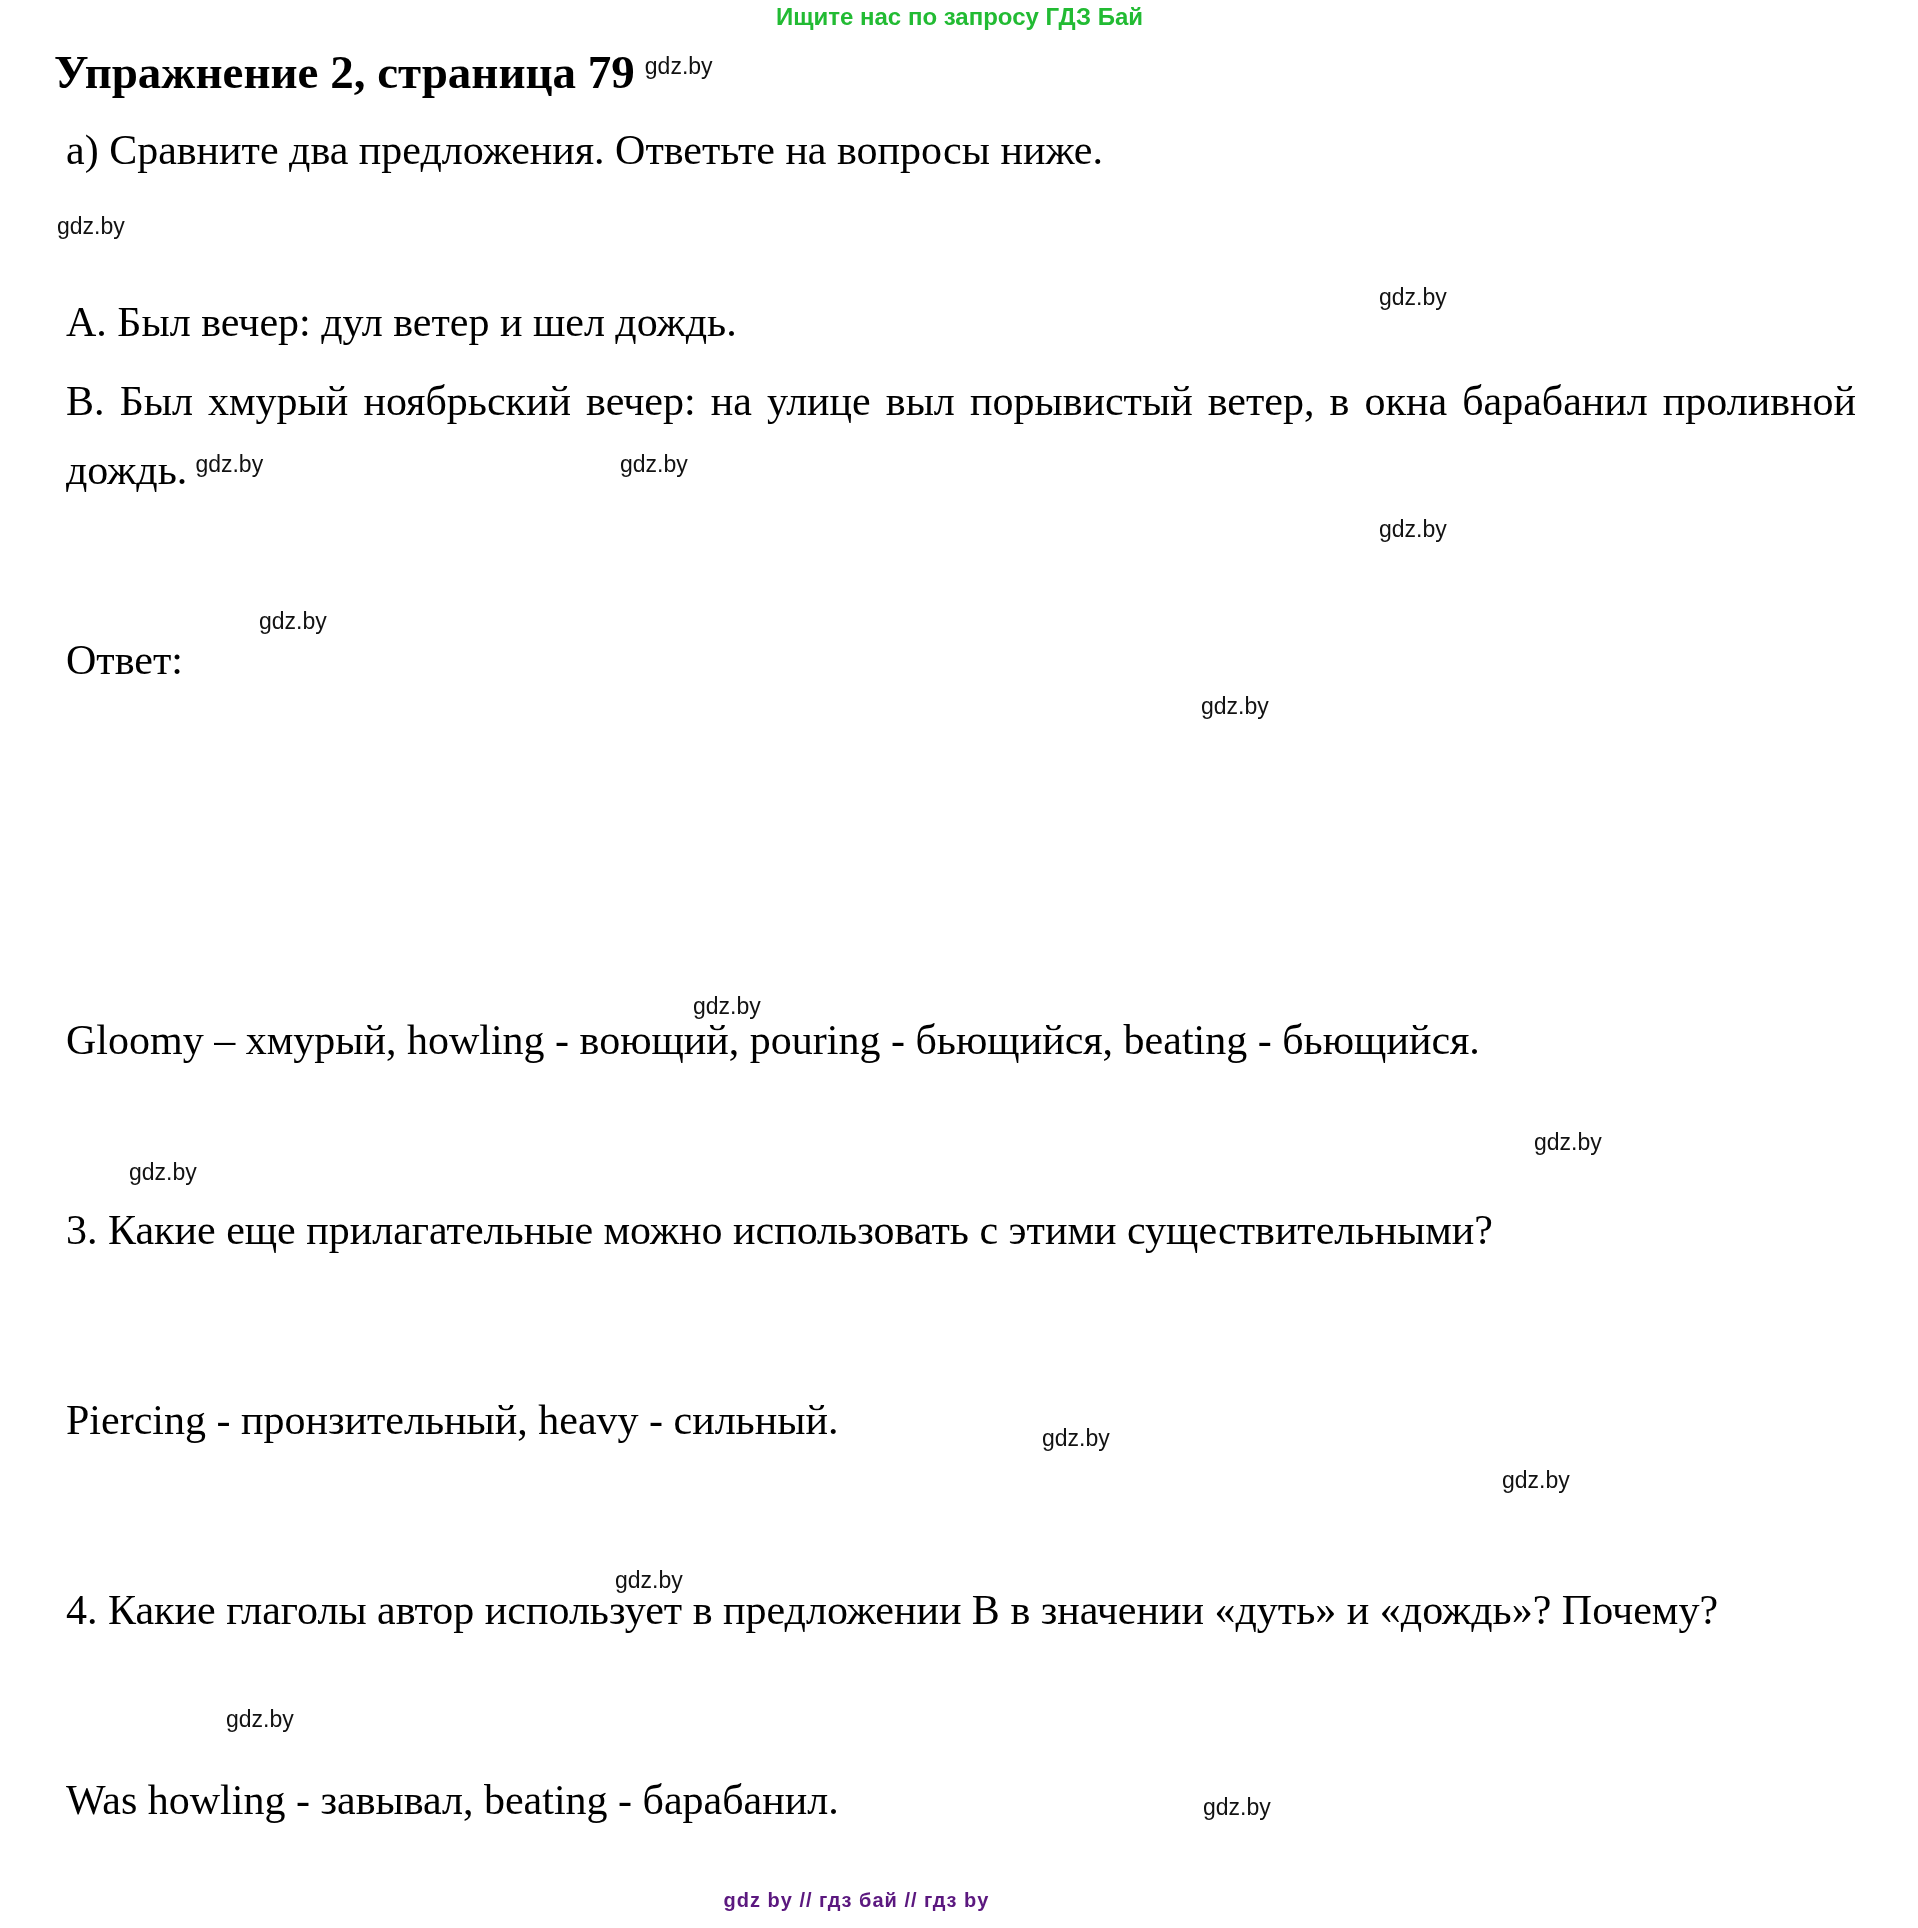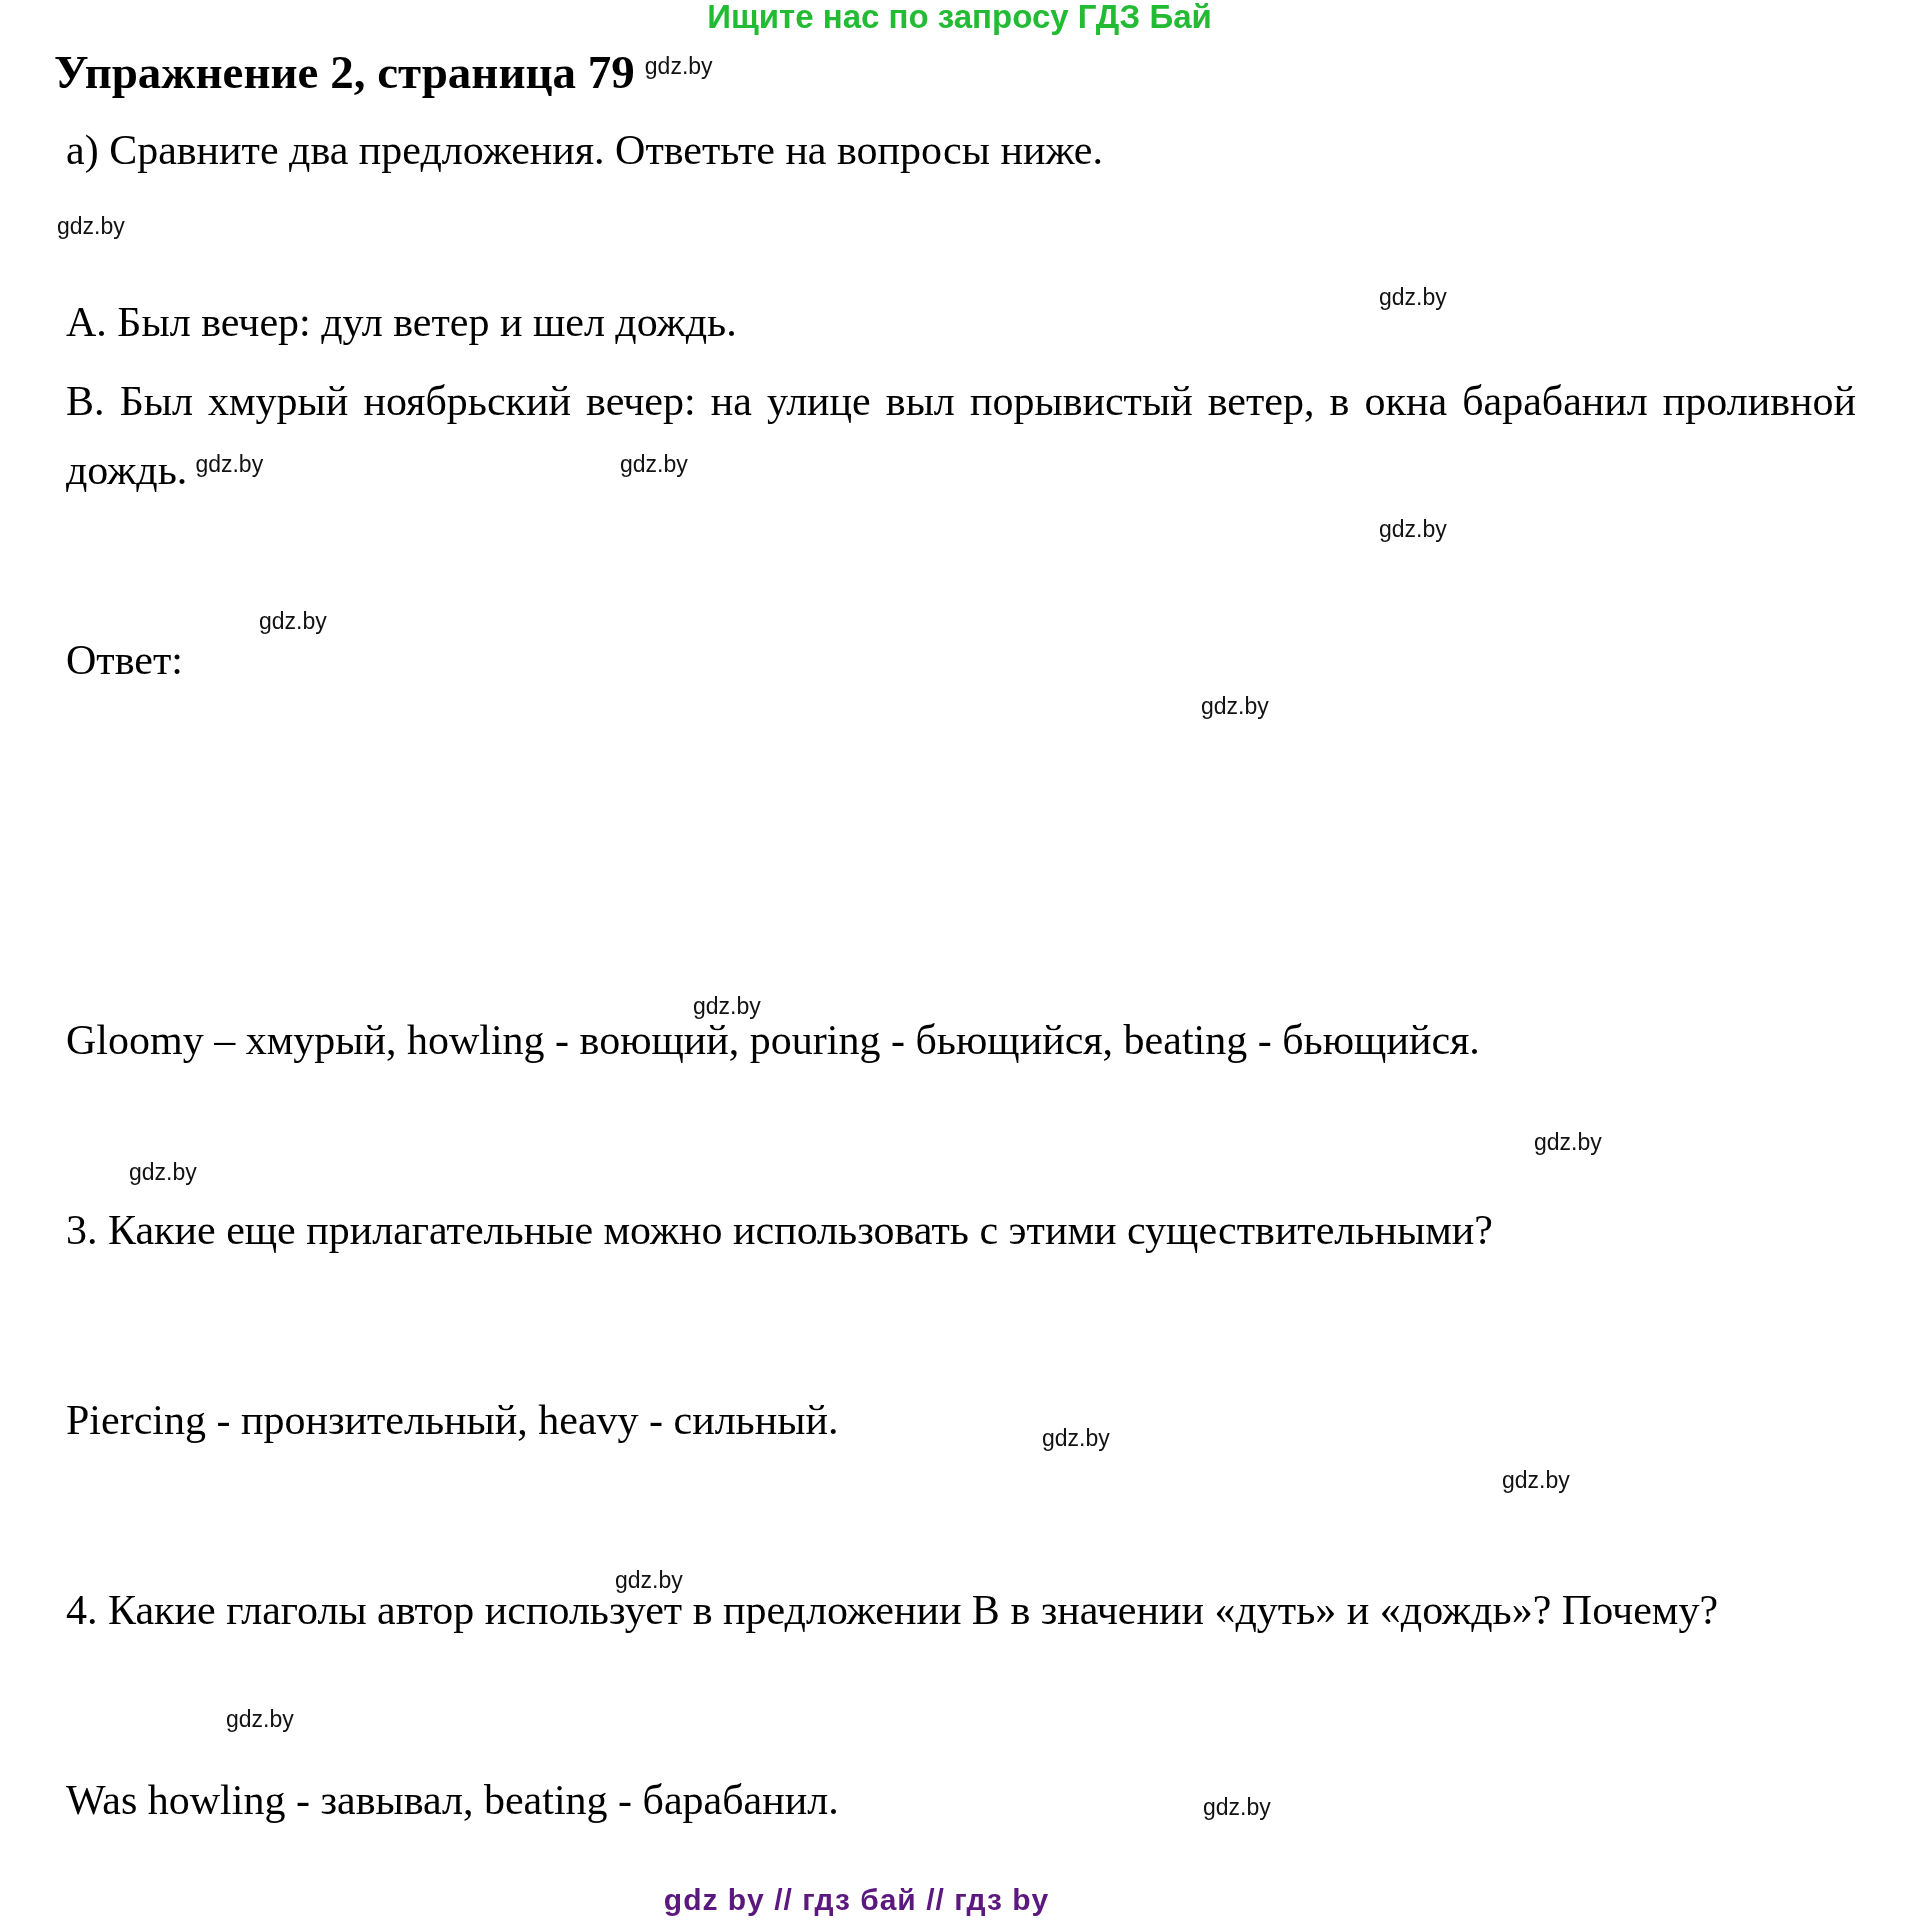--- a/index.html
+++ b/index.html
@@ -17,21 +17,21 @@
 
   
   .promo-banner {
     position: absolute;
     top: 0;
     left: 0;
     width: 1919px;
     text-align: center;
     font-family: "Liberation Sans", "DejaVu Sans", sans-serif;
     font-weight: bold;
-    font-size: 33px;
+    font-size: 24px;
     line-height: 34px;
     color: #22bb33;
     letter-spacing: 0px;
   }
 
   
   .page-content {
     position: absolute;
     left: 50px;
     top: 36px;
@@ -88,21 +88,21 @@
 
   
   .footer-line {
     position: absolute;
     left: 0;
     bottom: 12px;
     width: 1713px;
     text-align: center;
     font-family: "Liberation Sans", "DejaVu Sans", sans-serif;
     font-weight: bold;
-    font-size: 30px;
+    font-size: 20px;
     line-height: 34px;
     color: #5b187f;
     letter-spacing: 1px;
   }
 </style>
 </head>
 <body>
 
 <div class="promo-banner" style="color: rgb(34, 187, 51);">Ищите нас по запросу ГДЗ Бай</div>
 

